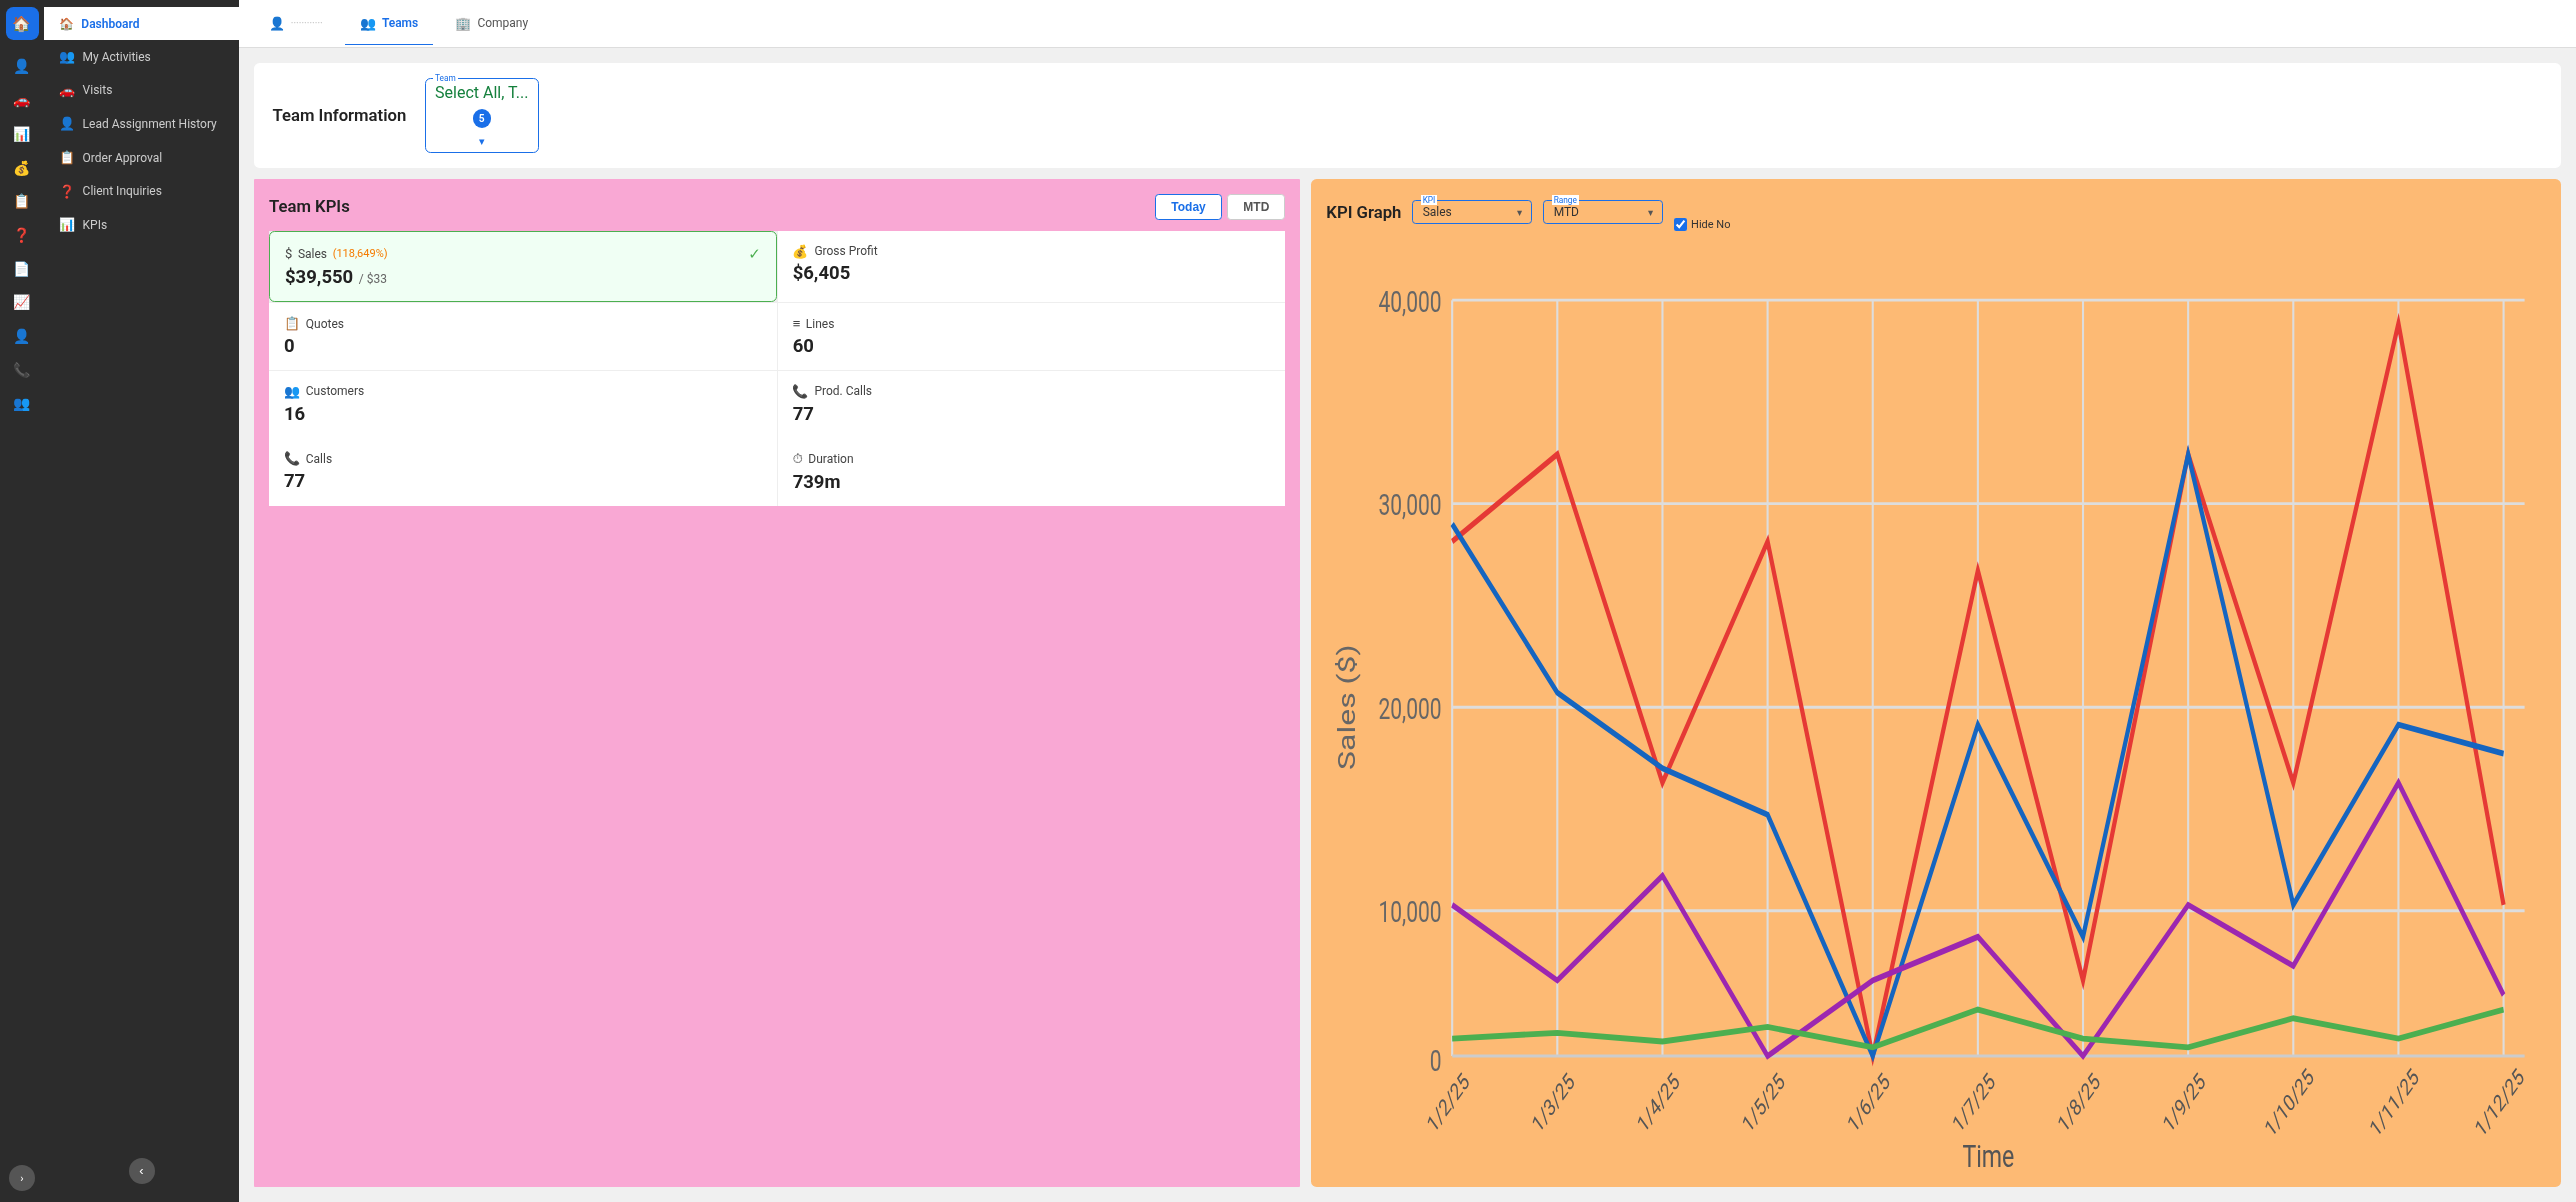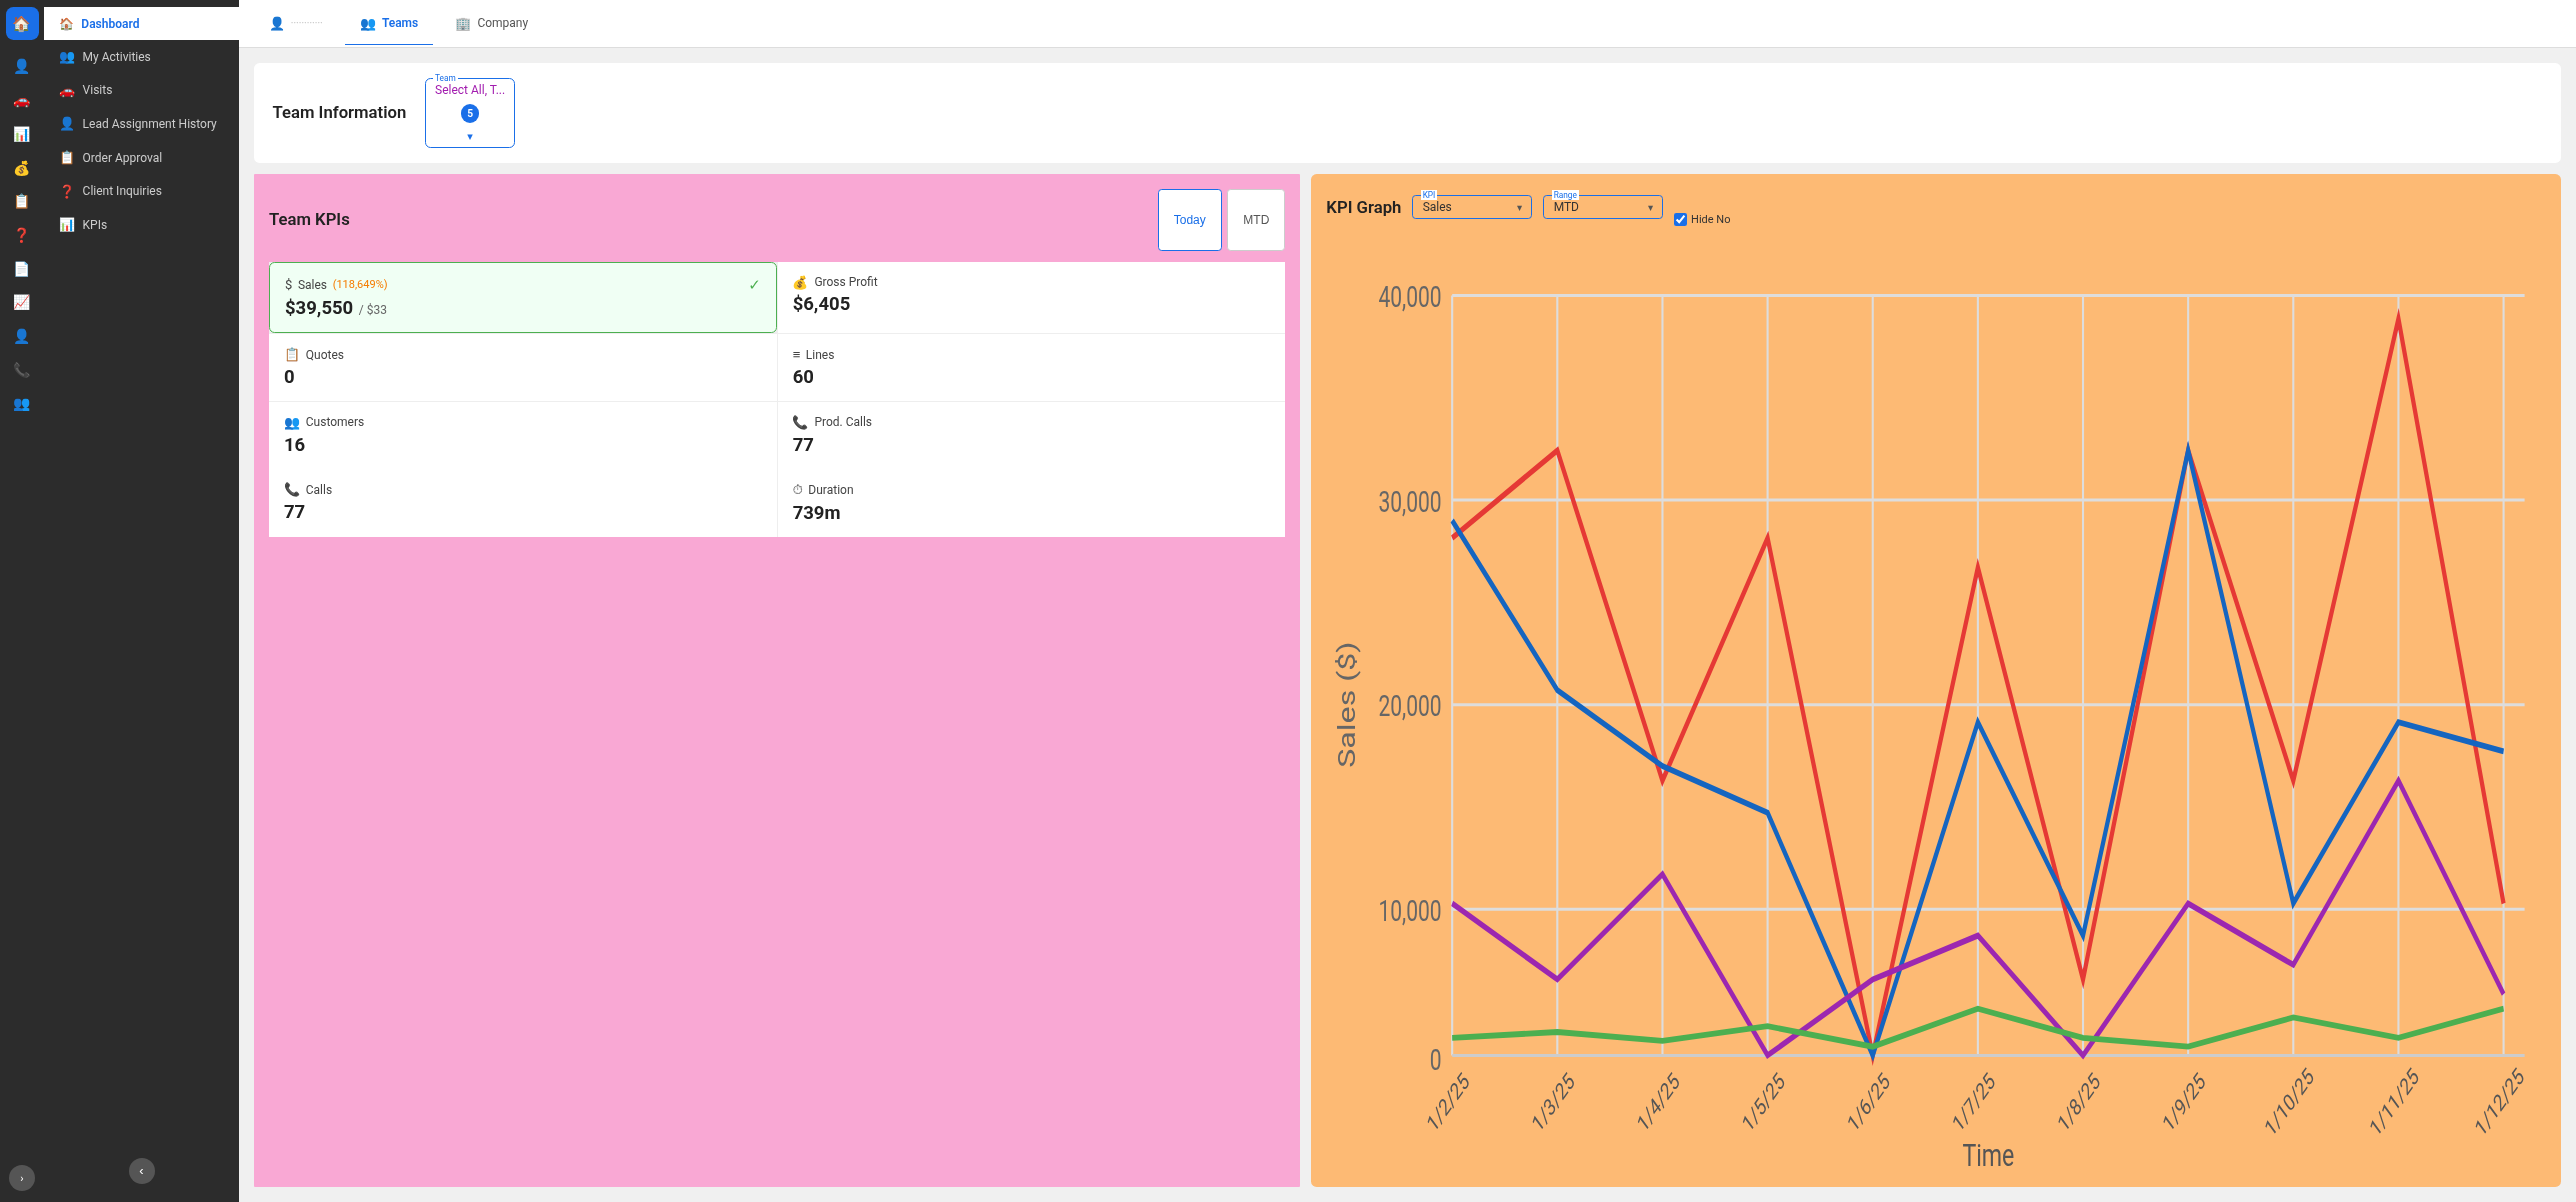--- a/index.html
+++ b/index.html
@@ -159,22 +159,22 @@
     }
     .team-select-label {
       font-size: 8.3px;
       color: #1a6fe8;
       position: absolute;
       top: -6.5px; left: 7.4px;
       background: white;
       padding: 0 1.9px;
     }
     .team-select-text {
-      font-size: 12px;
-      color: #a21caf;
+      font-size: 16px;
+      color: #15803d;
     }
     .team-select-badge {
       background: #1a6fe8;
       color: white;
       border-radius: 50%;
       width: 18.5px; height: 18.5px;
       display: flex; align-items: center; justify-content: center;
       font-size: 10.2px;
       font-weight: 600;
     }
@@ -197,25 +197,25 @@
     }
     .kpi-card-header {
       display: flex;
       align-items: center;
       justify-content: space-between;
       margin-bottom: 11px;
     }
     .kpi-title { font-size: 16.7px; font-weight: 600; color: #222; }
     .kpi-buttons { display: flex; gap: 5.6px; }
     .kpi-btn {
-      padding: 23px 15px;
+      padding: 5px 15px;
       border-radius: 3.7px;
       font-size: 12px;
       cursor: pointer;
-      font-weight: 400;
+      font-weight: 700;
     }
     .kpi-btn.active {
       background: white;
       border: 0.9px solid #1a6fe8;
       color: #1a6fe8;
     }
     .kpi-btn.inactive {
       background: white;
       border: 0.9px solid #ccc;
       color: #555;

